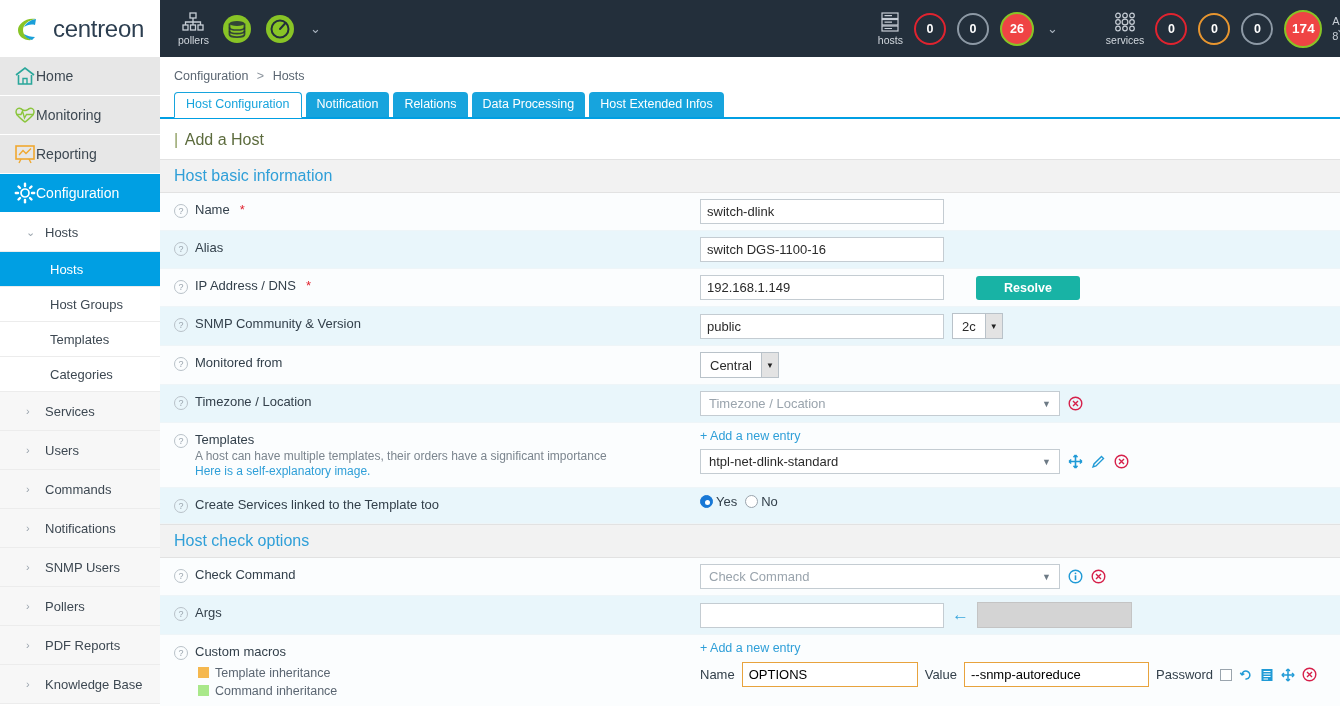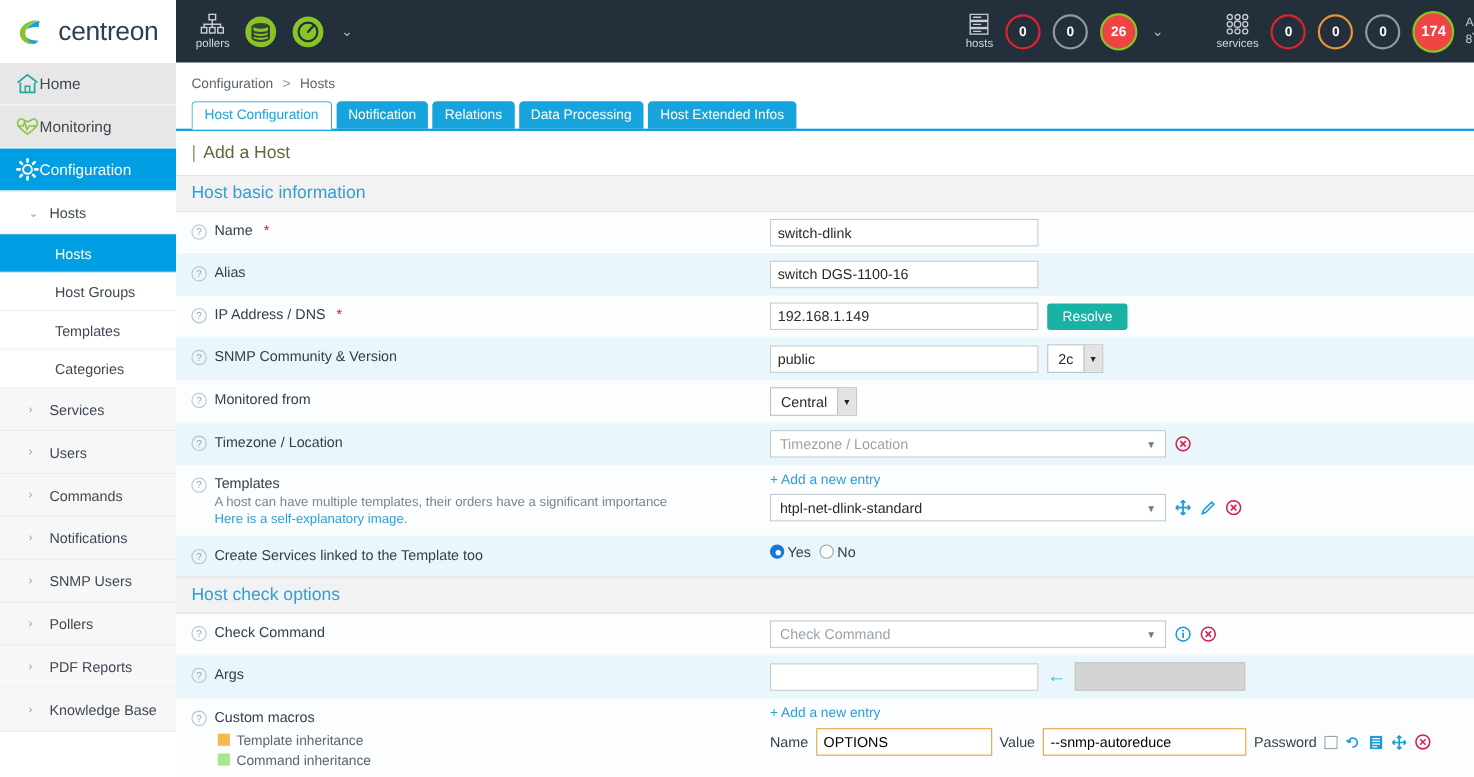--- a/index.html
+++ b/index.html
@@ -189,24 +189,25 @@
     background: #ffffff;
     padding: 0 6px;
     font-size: 13px; color: #2a2a2a;
     font-family: "Liberation Sans", sans-serif;
     outline: none;
   }
   input.txt.w220 { width: 244px; }
   .btn-resolve {
     background: #18b3a5; color: #ffffff;
     border: none; border-radius: 3px;
-    height: 24px; padding: 0 14px;
-    font-size: 12.5px; font-weight: normal;
+    height: 24px; padding: 0 28px;
+    font-size: 12.5px; font-weight: bold;
     font-family: "Liberation Sans", sans-serif;
     cursor: pointer;
+    margin-left: 24px;
   }
   .sel-native {
     height: 26px;
     border: 1px solid #b9c2c9;
     background: #ffffff;
     display: inline-flex; align-items: stretch;
     font-size: 13px; cursor: pointer;
   }
   .sel-native .val { padding: 0 9px; display: flex; align-items: center; }
   .sel-native .arw {
@@ -377,20 +378,30 @@
   <div class="nav-main">
     <span class="nav-ico">
       <svg width="22" height="22" viewBox="0 0 22 22">
         <path d="M11 18 C6 14 2 11.5 2 8 C2 5 4.5 3.5 6.5 4.5 C8 5.2 8.8 6.5 11 6.5 C13.2 6.5 14 5.2 15.5 4.5 C17.5 3.5 20 5 20 8 C20 11.5 16 14 11 18 Z" fill="none" stroke="#8cc63f" stroke-width="1.5"></path>
         <path d="M2 10.5 H7 L8.5 7 L10.5 14 L12.5 10.5 H20" fill="none" stroke="#8cc63f" stroke-width="1.4"></path>
       </svg>
     </span>
     <span>Monitoring</span>
   </div>
 
+  <div class="nav-main">
+    <span class="nav-ico">
+      <svg width="22" height="22" viewBox="0 0 22 22">
+        <rect x="2" y="3" width="18" height="13" fill="none" stroke="#f0a830" stroke-width="1.6"></rect>
+        <path d="M5 12 L9 7.5 L12 10.5 L17 5.5" fill="none" stroke="#f0a830" stroke-width="1.4"></path>
+        <path d="M7 16 L5 20 M15 16 L17 20" stroke="#f0a830" stroke-width="1.4"></path>
+      </svg>
+    </span>
+    <span>Reporting</span>
+  </div>
 
   <div class="nav-main active">
     <span class="nav-ico">
       <svg width="22" height="22" viewBox="0 0 22 22">
         <circle cx="11" cy="11" r="4" fill="none" stroke="#ffffff" stroke-width="1.7"></circle>
         <g stroke="#ffffff" stroke-width="2.4" stroke-linecap="round">
           <path d="M11 1.8 V4"></path>
             <path d="M11 18 V20.2"></path>
           <path d="M1.8 11 H4"></path>
             <path d="M18 11 H20.2"></path>
@@ -663,21 +674,21 @@
       </span>
       <span class="legend">
         <span class="sw sw-orange"></span><span>Template inheritance</span><br>
         <span class="sw sw-green"></span><span>Command inheritance</span>
       </span>
     </div>
     <div class="row-field" style="flex-direction:column;align-items:flex-start;gap:7px">
       <a class="addentry" href="#">+ Add a new entry</a>
       <span class="macro-line">
         <span>Name</span>
-        <input class="macro" style="width: 160px;" value="OPTIONS">
+        <input class="macro" style="width: 176px;" value="OPTIONS">
         <span>Value</span>
         <input class="macro" style="width: 185px;" value="--snmp-autoreduce">
         <span>Password</span>
         <span class="chkbox"></span>
         <span class="icon-btn">
           <svg width="14" height="14" viewBox="0 0 14 14">
             <path d="M3 7 C3 4 5.5 2.5 8 3.2 C10.5 4 11.5 6.5 10.5 8.8 C9.8 10.4 8 11.3 6.4 11" fill="none" stroke="#1f9ad6" stroke-width="1.5"></path>
             <path d="M3 7 L1.3 4.8 M3 7 L5.3 5.6" stroke="#1f9ad6" stroke-width="1.5" fill="none"></path>
           </svg>
         </span>

